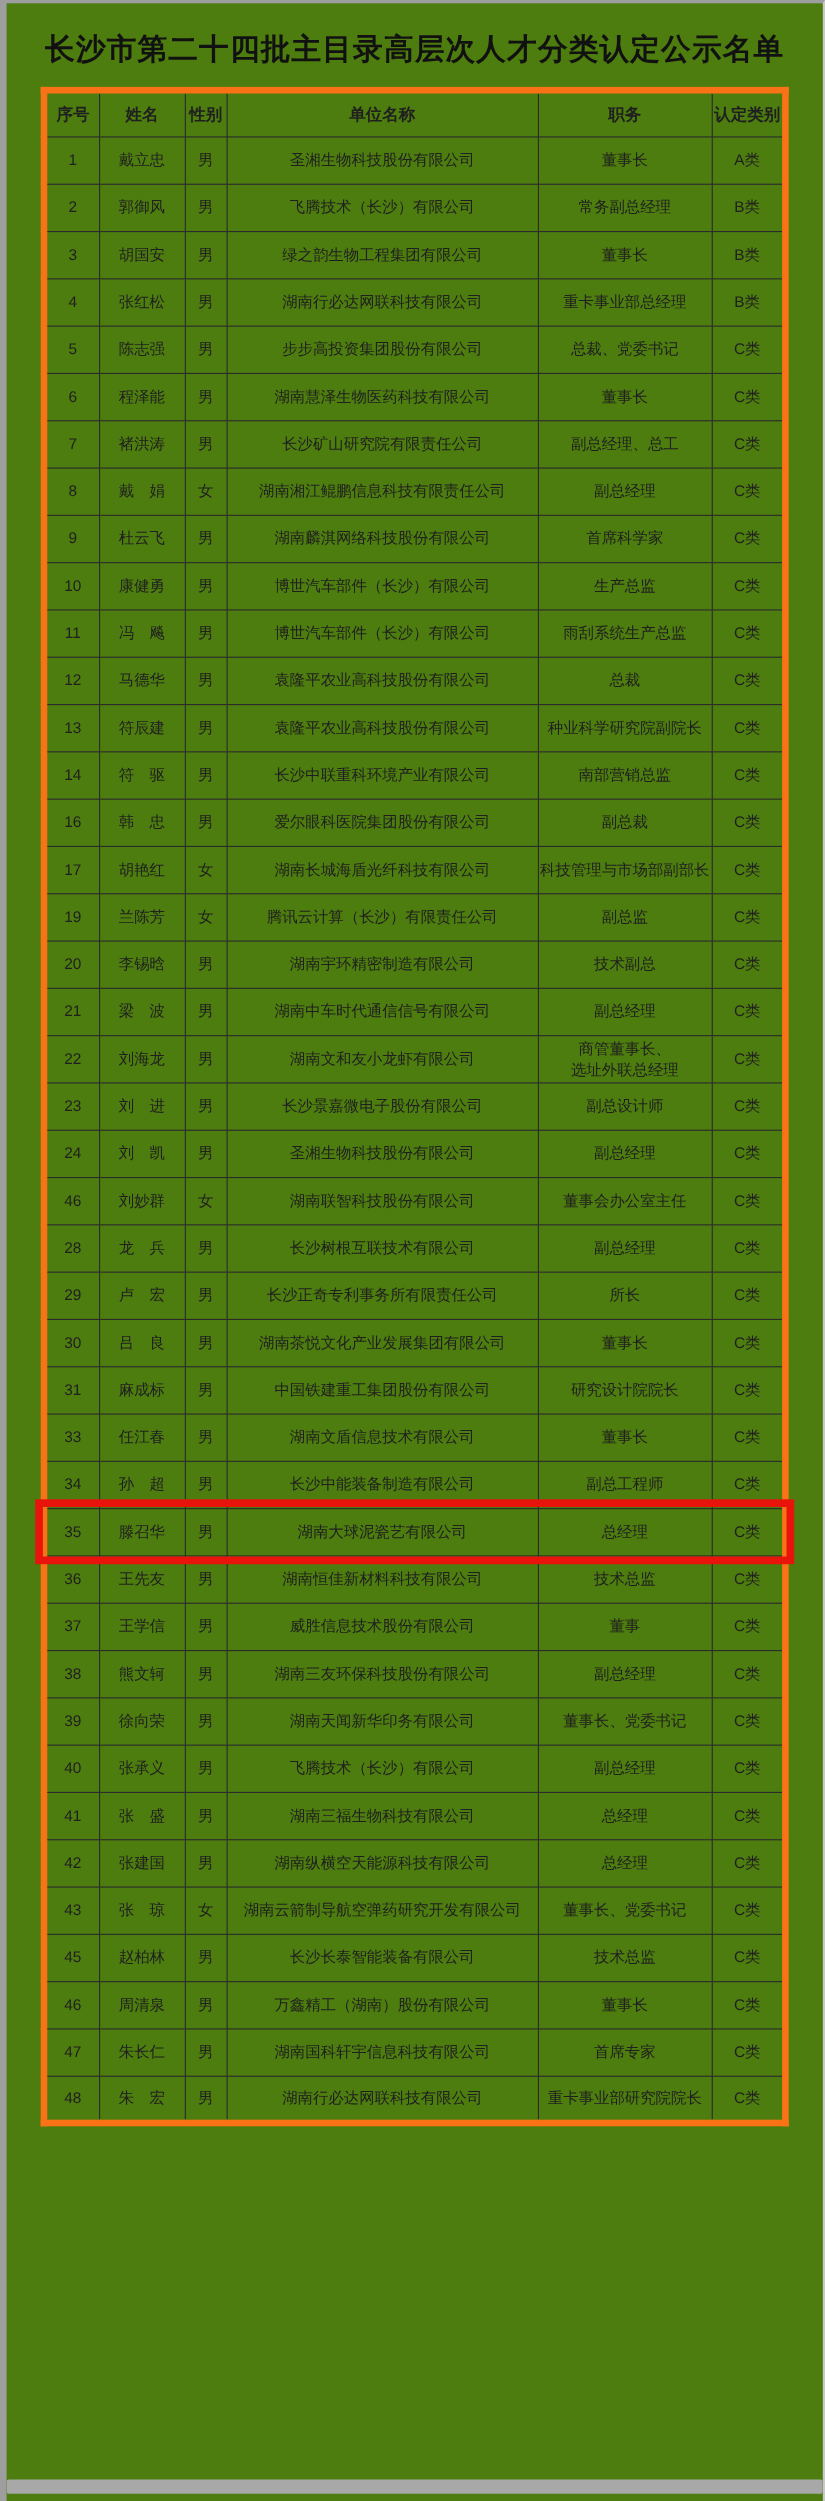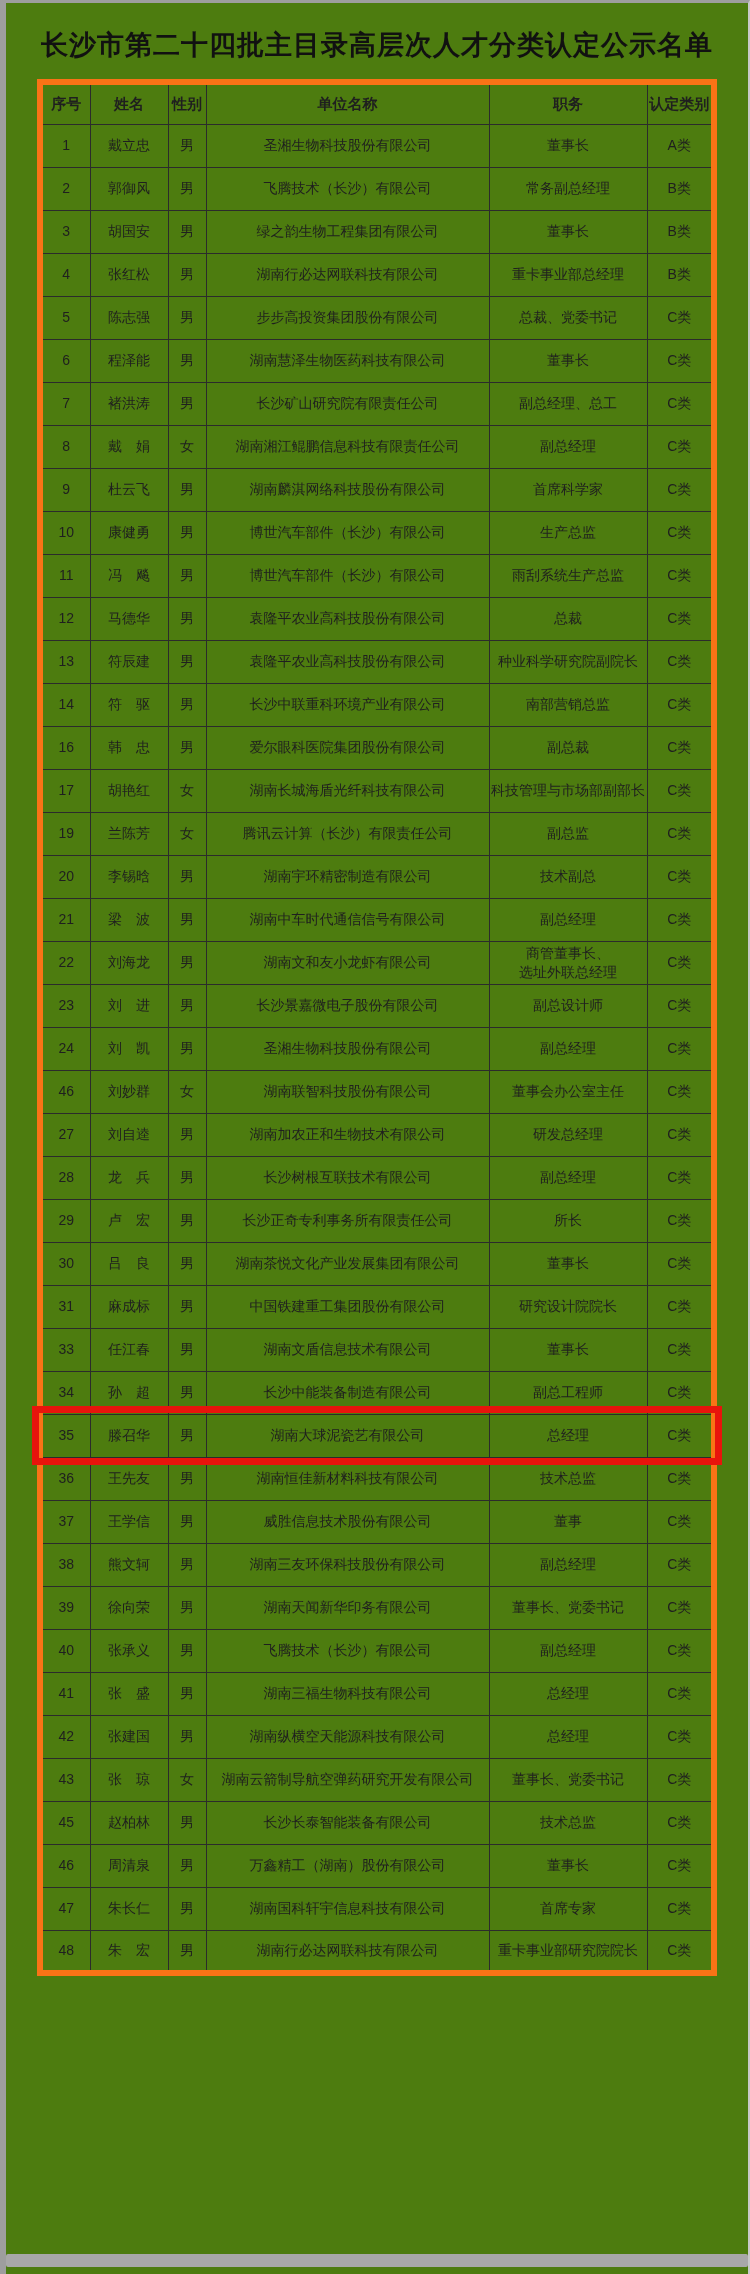--- a/index.html
+++ b/index.html
@@ -269,28 +269,20 @@
   </tr>
         <tr>
     <td>46</td>
     <td>刘妙群</td>
     <td>女</td>
     <td>湖南联智科技股份有限公司</td>
     <td>董事会办公室主任</td>
     <td>C类</td>
   </tr>
         <tr>
-    <td>27</td>
-    <td>刘自逵</td>
-    <td>男</td>
-    <td>湖南加农正和生物技术有限公司</td>
-    <td>研发总经理</td>
-    <td>C类</td>
-  </tr>
-        <tr>
     <td>28</td>
     <td>龙　兵</td>
     <td>男</td>
     <td>长沙树根互联技术有限公司</td>
     <td>副总经理</td>
     <td>C类</td>
   </tr>
         <tr>
     <td>29</td>
     <td>卢　宏</td>

